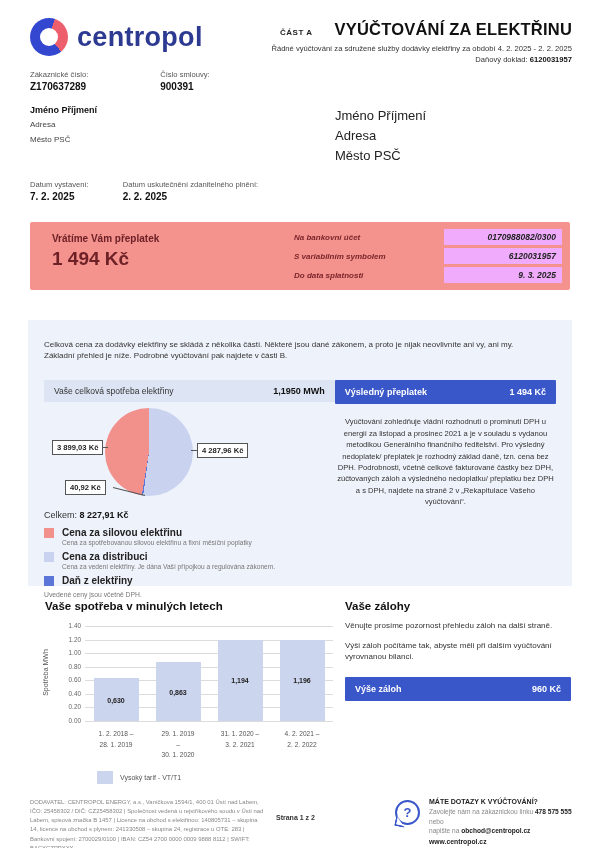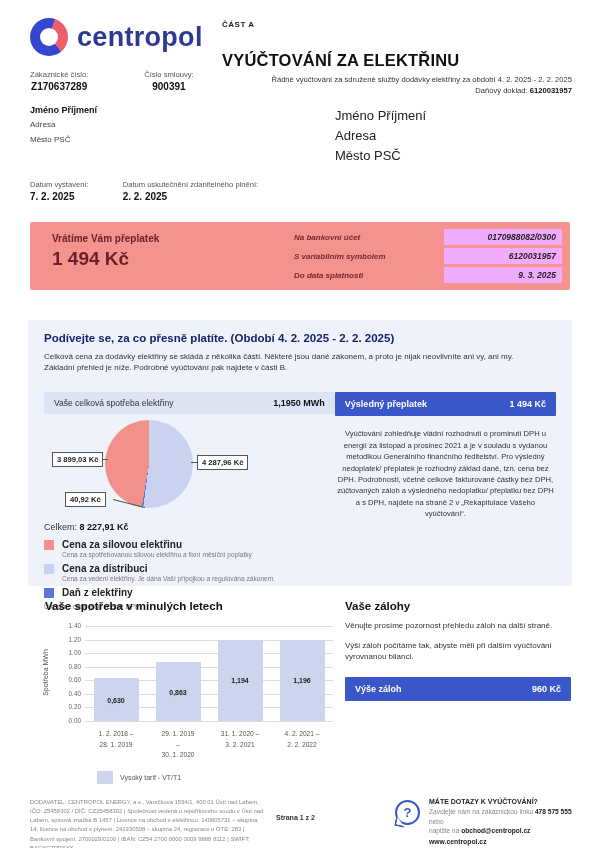--- a/index.html
+++ b/index.html
@@ -8,27 +8,27 @@
 
   
   .logo { position:absolute; left:30px; top:18px; display:flex; align-items:center; gap:9px; }
   .logo-mark { width:38px; height:38px; border-radius:50%;
                background:conic-gradient(from 18deg, #ee5f6e 0deg 122deg, #3347d1 122deg 360deg);
                position:relative; }
   .logo-mark::after { content:""; position:absolute; inset:10px; background:#fff; border-radius:50%; }
   .logo-text { font-size:27px; font-weight:bold; color:#2c3a92; letter-spacing:.3px; }
 
   .hdr-right { position:absolute; right:28px; top:20px; width:350px; text-align:right; }
-  .hdr-title-row { display:flex; justify-content:flex-end; align-items:baseline; gap:22px;flex-direction:column; }
+  .hdr-title-row { display:flex; justify-content:flex-end; align-items:baseline; gap:22px; }
   .part-label { font-size:8px; font-weight:bold; color:#222; letter-spacing:.5px; }
   .doc-title { font-size:16.5px; font-weight:bold; color:#111; letter-spacing:.2px; }
   .hdr-sub { margin-top:4px; font-size:7.6px; color:#333; line-height:1.5; }
   .hdr-sub b { color:#111; }
 
-  .cust-row { position:absolute; left:30px; top:70px; display:flex; gap:56px;text-align:center; }
+  .cust-row { position:absolute; left:30px; top:70px; display:flex; gap:72px; }
   .field-label { font-size:7.6px; color:#555; }
   .field-value { font-size:10px; font-weight:bold; color:#111; margin-top:2px; }
 
   .addr-small { position:absolute; left:30px; top:102px; font-size:8px; color:#444; line-height:1.8; }
   .addr-small .name { font-size:9px; font-weight:bold; color:#111; }
   .addr-large { position:absolute; left:335px; top:106px; font-size:13px; color:#222; line-height:1.55; }
 
   .dates-row { position:absolute; left:30px; top:180px; display:flex; gap:34px; }
 
   
@@ -188,21 +188,20 @@
       </div>
       <div class="refund-row">
         <span class="refund-row-label">Do data splatnosti</span>
         <span class="refund-row-value">9. 3. 2025</span>
       </div>
     </div>
   </div>
 
 
   <div class="panel">
-    <div class="panel-title">Podívejte se, za co přesně platíte. (Období 4. 2. 2025 - 2. 2. 2025)</div>
     <div class="panel-intro">
       <div>Celková cena za dodávky elektřiny se skládá z několika částí. Některé jsou dané zákonem, a proto je nijak neovlivníte ani vy, ani my.</div>
       <div>Základní přehled je níže. Podrobné vyúčtování pak najdete v části B.</div>
     </div>
     <div class="panel-cols">
       <div class="col-left">
         <div class="consumption-box">
           <span class="consumption-label">Vaše celková spotřeba elektřiny</span>
           <span class="consumption-value">1,1950 MWh</span>
         </div>

